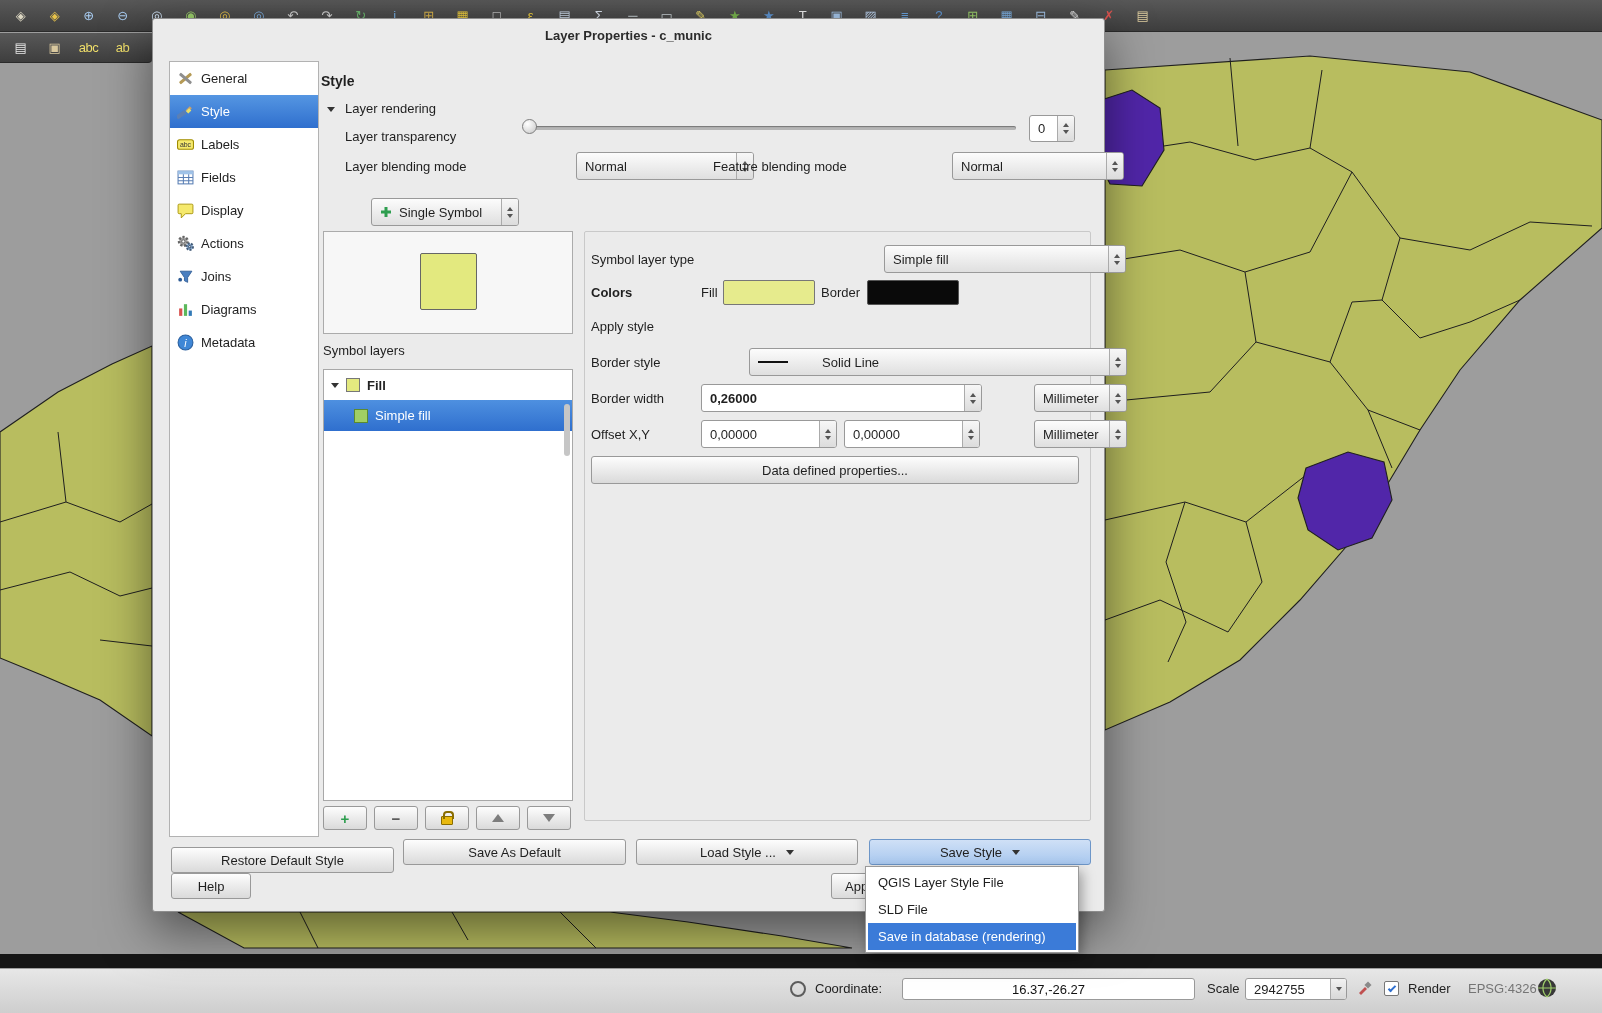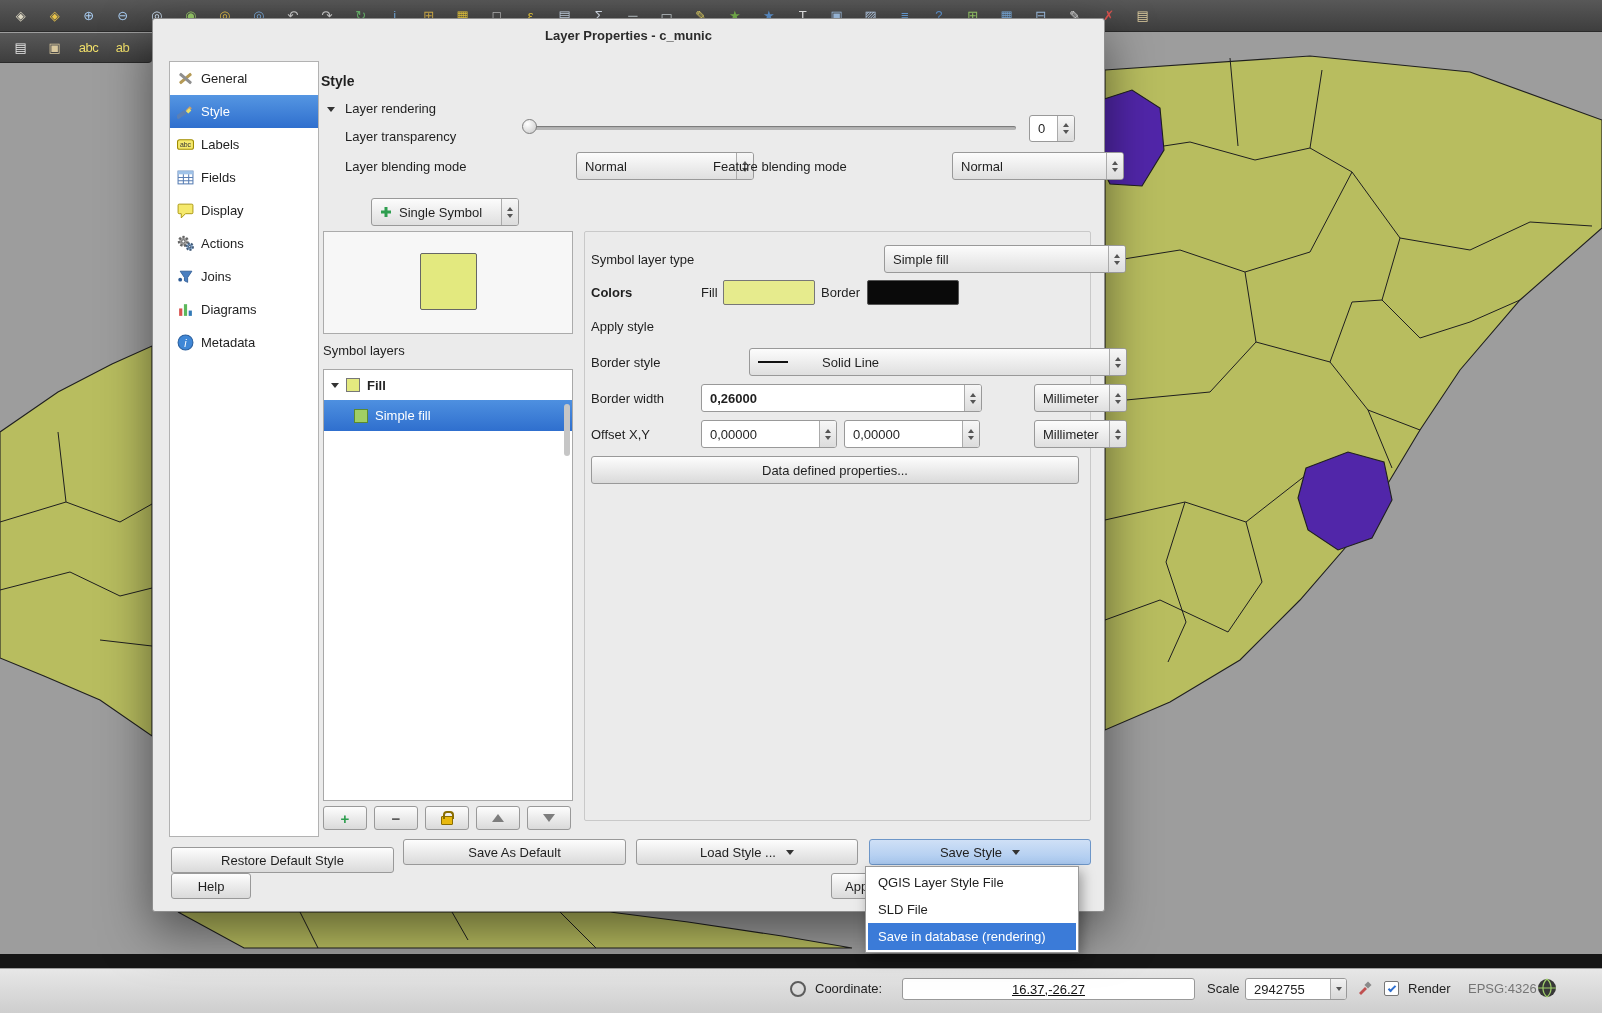--- a/index.html
+++ b/index.html
@@ -78,21 +78,21 @@
   .menu{position:absolute;left:712px;top:847px;width:214px;background:#fff;border:1px solid #9a9a9a;
     box-shadow:3px 5px 12px rgba(0,0,0,.35);padding:2px;z-index:6;}
   .menu-item{height:27px;display:flex;align-items:center;padding:0 10px;color:#1f1f1f;}
   .menu-item.selected{background:#3b7bd8;color:#fff;}
 
   .canvas-edge{position:absolute;left:0;bottom:45px;width:1602px;height:14px;background:#161616;}
   .statusbar{position:absolute;left:0;bottom:0;width:1602px;height:45px;
     background:linear-gradient(#e7e7e7,#cecece);border-top:1px solid #9e9e9e;}
   .sb-abs{position:absolute;white-space:nowrap;}
   .sb-input{position:absolute;height:22px;background:#fff;border:1px solid #999;border-radius:3px;
-    text-align:center;font:13px "Liberation Sans","DejaVu Sans",sans-serif;color:#111;text-decoration:underline;}
+    text-align:center;font:13px "Liberation Sans","DejaVu Sans",sans-serif;color:#111;}
   .sb-combo{position:absolute;height:22px;background:#fff;border:1px solid #999;border-radius:3px;
     display:flex;align-items:center;padding:0 22px 0 8px;}
   .sb-dd{position:absolute;right:0;top:0;bottom:0;width:16px;border-left:1px solid #aaa;
     display:flex;align-items:center;justify-content:center;background:linear-gradient(#f2f2f2,#d8d8d8);border-radius:0 2px 2px 0;}
   .sb-circle{position:absolute;width:16px;height:16px;border-radius:50%;border:2px solid #5c5c5c;}
   .cb{position:absolute;width:15px;height:15px;background:#fff;border:1px solid #777;border-radius:2px;
     display:flex;align-items:center;justify-content:center;}
   .cbmark{width:8px;height:4px;border-left:2px solid #2f6fce;border-bottom:2px solid #2f6fce;
     transform:rotate(-45deg);margin-top:-2px;}
   .dim{color:#757575;margin-left:6px;}

